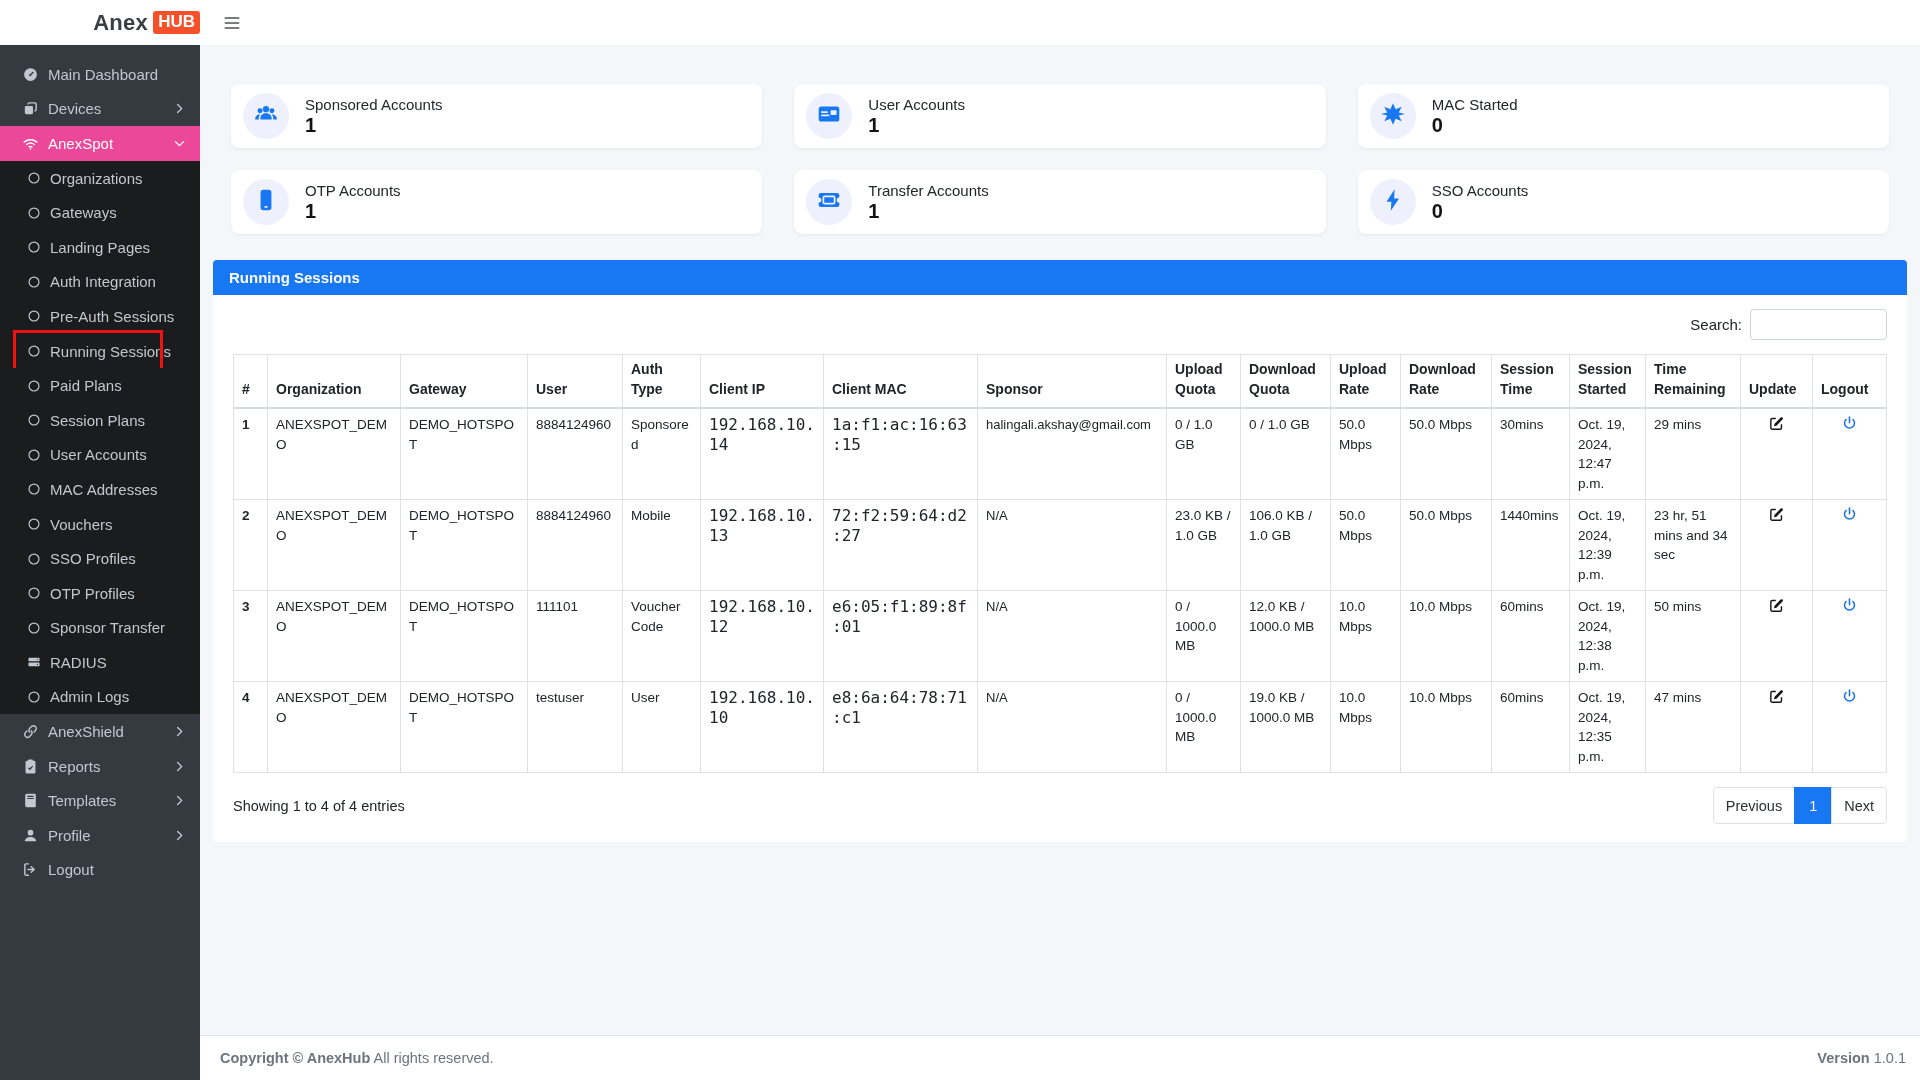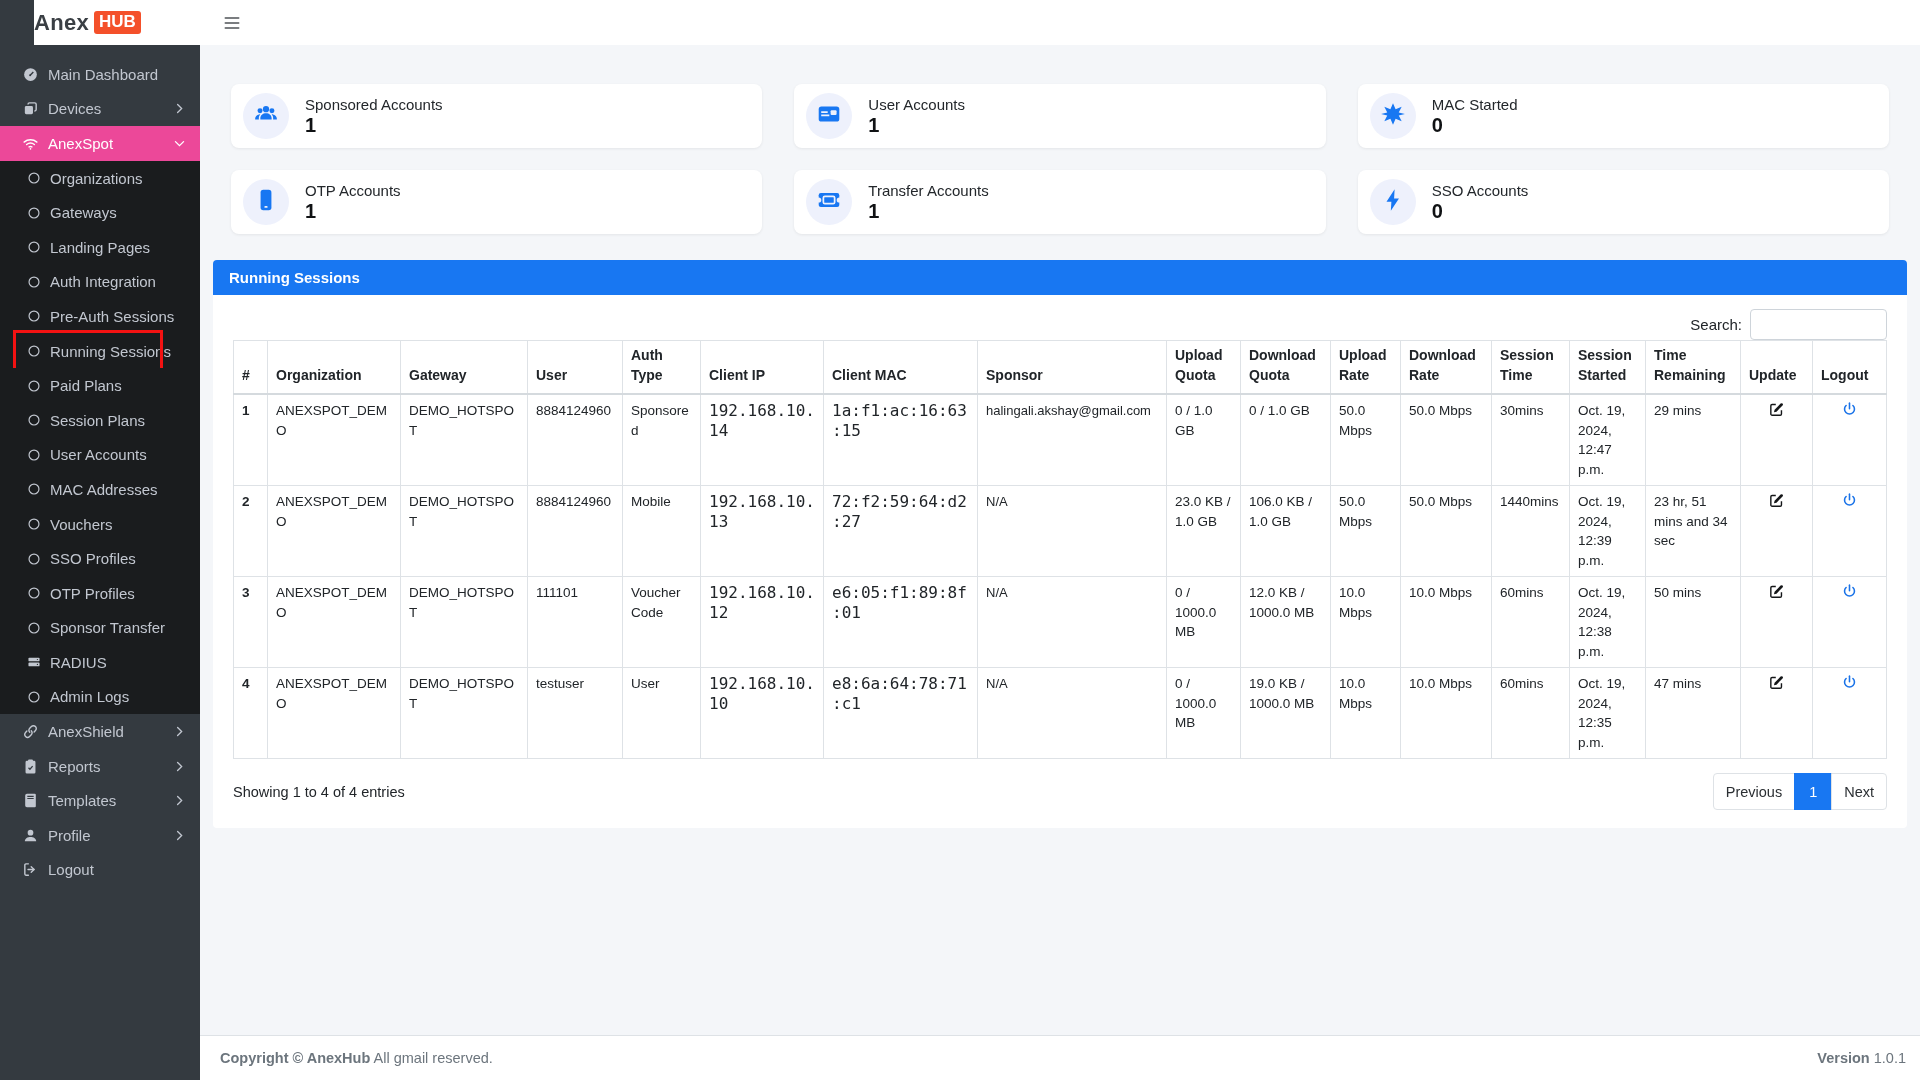--- a/index.html
+++ b/index.html
@@ -3,21 +3,21 @@
 <meta charset="utf-8">
 <style>
   * { box-sizing: border-box; margin: 0; padding: 0; }
   html, body { width: 1920px; height: 1080px; overflow: hidden; }
   body { font-family: "Liberation Sans", "DejaVu Sans", sans-serif; color: #212529; background: #f4f6f9; }
 
   .app { width: 1920px; height: 1080px; display: flex; }
 
   
   .sidebar { width: 200px; min-width: 200px; background: #343a40; height: 1080px; display: flex; flex-direction: column; }
-  .logo { height: 45px; background: #fff; display: flex; align-items: center; justify-content: flex-start; gap: 5px; margin-left: 34px; }
+  .logo { height: 45px; background: #fff; display: flex; align-items: center; justify-content: flex-end; gap: 5px; }
   .logo-text { font-size: 22px; font-weight: bold; color: #3a3f44; letter-spacing: .3px; }
   .logo-badge { background: #f4502a; color: #fff; font-weight: bold; font-size: 17px; padding: 1px 5px 2px; border-radius: 3px; }
 
   .user-panel { padding: 17px 10px 13px 50px; position: relative; border-bottom: 1px solid #4f5962; }
   .avatar { position: absolute; left: 19px; top: 24px; width: 25px; height: 25px; }
   .avatar svg { width: 100%; height: 100%; }
   .user-name { font-size: 13.5px; color: #fff; line-height: 19px; }
   .user-role, .user-code { font-size: 13.5px; color: #fff; font-weight: bold; line-height: 19px; white-space: nowrap; }
 
   .menu { padding-top: 12px; flex: 1; }
@@ -45,21 +45,21 @@
   .card-icon { width: 46px; height: 46px; border-radius: 50%; background: #eef1fc; color: #1877f2; display: flex; align-items: center; justify-content: center; flex: none; }
   .card-icon svg { width: 26px; height: 26px; }
   .card-info { margin-left: 16px; }
   .card-label { font-size: 15px; color: #23272b; }
   .card-value { font-size: 20px; font-weight: bold; color: #101214; margin-top: 1px; }
 
   .panel { margin-top: 26px; }
   .panel-header { background: #1877f2; color: #fff; font-weight: bold; font-size: 15px; height: 35px; line-height: 35px; padding: 0 16px; border-radius: 4px 4px 0 0; }
   .panel-body { background: #fff; padding: 14px 20px 18px; border-radius: 0 0 4px 4px; }
 
-  .search-row { display: flex; justify-content: flex-end; align-items: center; gap: 8px; }
+  .search-row { display: flex; justify-content: flex-end; align-items: center; gap: 8px; margin-bottom: 14px; }
   .search-row label { font-size: 15px; color: #212529; }
   .search-input { width: 137px; height: 31px; border: 1px solid #ced4da; border-radius: 4px; padding: 0 8px; font-size: 14px; outline: none; }
 
   table { border-collapse: collapse; table-layout: fixed; width: 1653px; }
   th, td { border: 1px solid #dee2e6; }
   thead th { vertical-align: bottom; font-weight: bold; font-size: 14px; text-align: left; padding: 4px 8px 8px; line-height: 20px; border-bottom: 2px solid #d5dade; }
   tbody td { vertical-align: top; height: 71px; line-height: 19.5px; font-size: 13.5px; padding: 6px 8px; word-wrap: break-word; }
   td.mono { font-family: "DejaVu Sans Mono", monospace; font-size: 16px; }
   td.rownum { font-weight: bold; }
   td.email { font-size: 13px; }
@@ -601,20 +601,20 @@
                 <div class="page-btn active">1</div>
                 <div class="page-btn last">Next</div>
               </div>
           </div>
         </div>
       </section>
     </div>
 
     <footer class="page-footer">
       <div>
-        <b>Copyright © AnexHub</b><span> All gmail reserved.</span>
+        <b>Copyright © AnexHub</b><span> All rights reserved.</span>
       </div>
       <div>
         <b>Version</b><span> 1.0.1</span>
       </div>
     </footer>
   </div>
 </div>
 
 </body></html>

